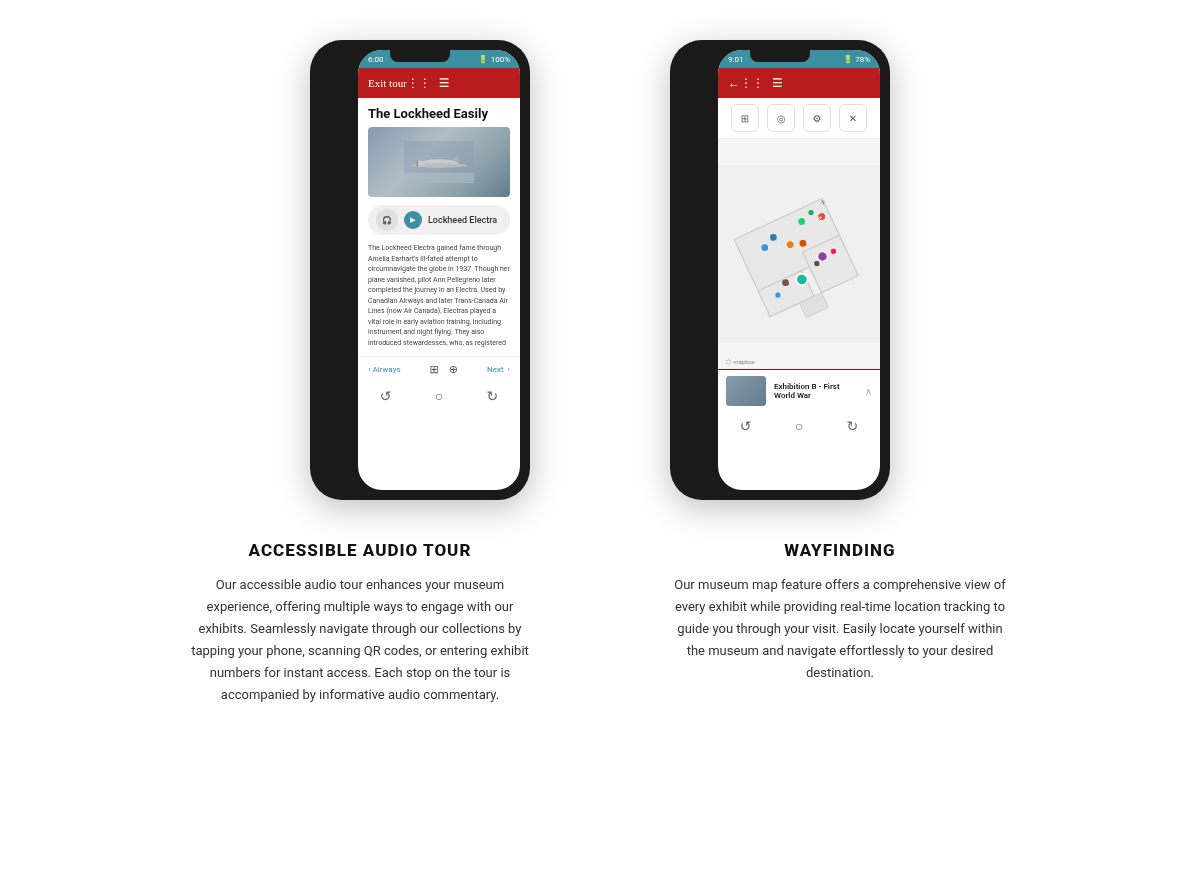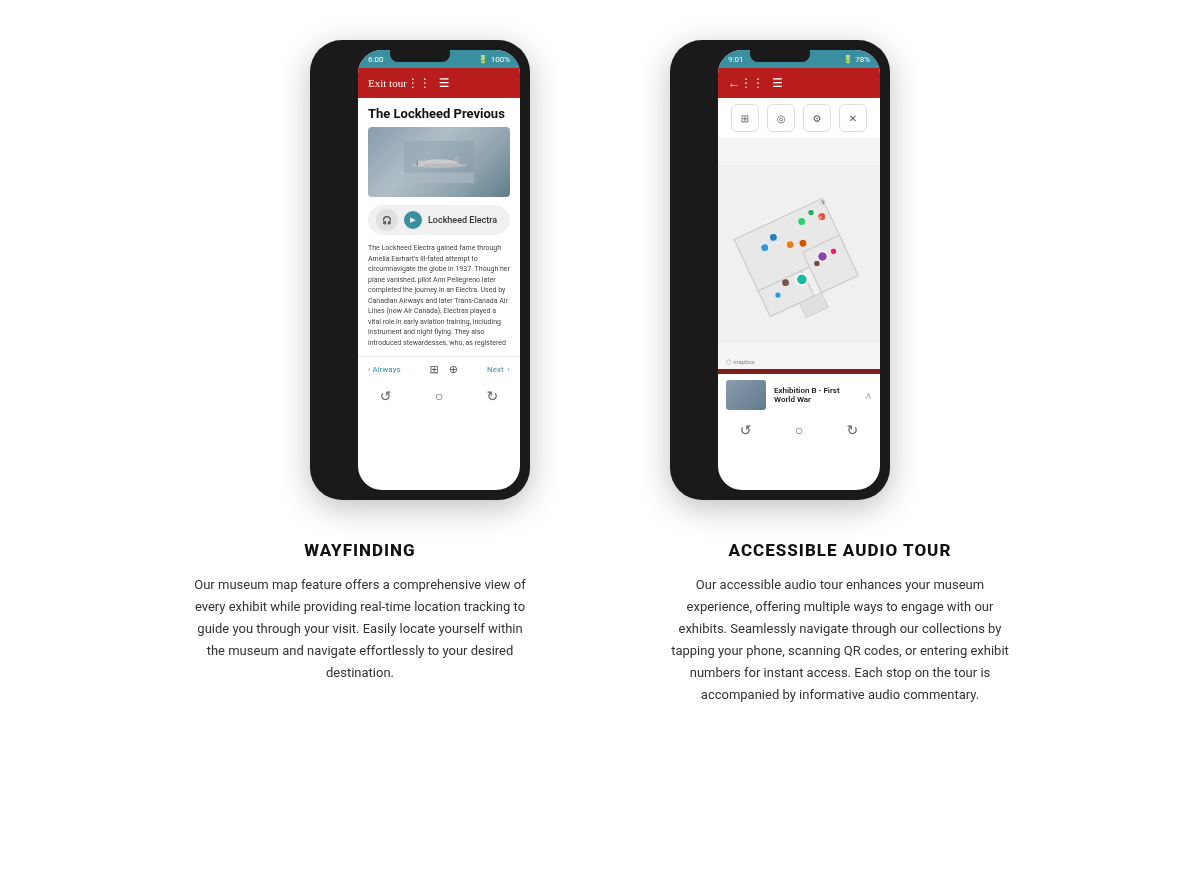--- a/index.html
+++ b/index.html
@@ -233,21 +233,21 @@
       bottom: 4px;
       left: 8px;
       font-size: 6px;
       color: #888;
       display: flex;
       align-items: center;
       gap: 2px;
     }
     .exhibit-card {
       background: #fff;
-      border-top: 5px solid #7f1d1d;
+      border-top: 1px solid #7f1d1d;
       display: flex;
       align-items: center;
       padding: 6px 8px;
       gap: 8px;
     }
     .exhibit-thumb {
       width: 40px;
       height: 30px;
       background: linear-gradient(135deg, #8a9bb0, #607d8b);
       border-radius: 3px;
@@ -315,21 +315,21 @@
 
       <div class="app-toolbar">
         <span class="app-toolbar-title">Exit tour</span>
         <div class="app-toolbar-icons">
           <span class="icon-btn">⋮⋮</span>
           <span class="icon-btn">☰</span>
         </div>
       </div>
 
       <div class="phone1-content">
-        <div class="phone1-title">The Lockheed Previous</div>
+        <div class="phone1-title">The Lockheed Easily</div>
 
         <div class="phone1-image">
           <svg class="plane-svg" viewBox="0 0 100 60" xmlns="http://www.w3.org/2000/svg">
 
             <rect x="0" y="0" width="100" height="60" fill="#8a9bb0" opacity="0.5"></rect>
 
             <rect x="0" y="45" width="100" height="15" fill="#b0bec5" opacity="0.7"></rect>
 
             <ellipse cx="50" cy="32" rx="28" ry="6" fill="#d0d0d0"></ellipse>
 
@@ -460,20 +460,20 @@
         <span>○</span>
         <span>↻</span>
       </div>
     </div>
   </div>
 
 </div>
 
 <div class="features-row">
   <div class="feature-block">
+    <div class="feature-title">ACCESSIBLE AUDIO TOUR</div>
+    <div class="feature-desc">Our accessible audio tour enhances your museum experience, offering multiple ways to engage with our exhibits. Seamlessly navigate through our collections by tapping your phone, scanning QR codes, or entering exhibit numbers for instant access. Each stop on the tour is accompanied by informative audio commentary.</div>
+  </div>
+  <div class="feature-block">
     <div class="feature-title">WAYFINDING</div>
     <div class="feature-desc">Our museum map feature offers a comprehensive view of every exhibit  while providing real-time location tracking to guide you through your  visit. Easily locate yourself within the museum and navigate effortlessly to your desired destination.</div>
   </div>
-  <div class="feature-block">
-    <div class="feature-title">ACCESSIBLE AUDIO TOUR</div>
-    <div class="feature-desc">Our accessible audio tour enhances your museum experience, offering multiple ways to engage with our exhibits. Seamlessly navigate through our collections by tapping your phone, scanning QR codes, or entering exhibit numbers for instant access. Each stop on the tour is accompanied by informative audio commentary.</div>
-  </div>
 </div>
 
 </body></html>

